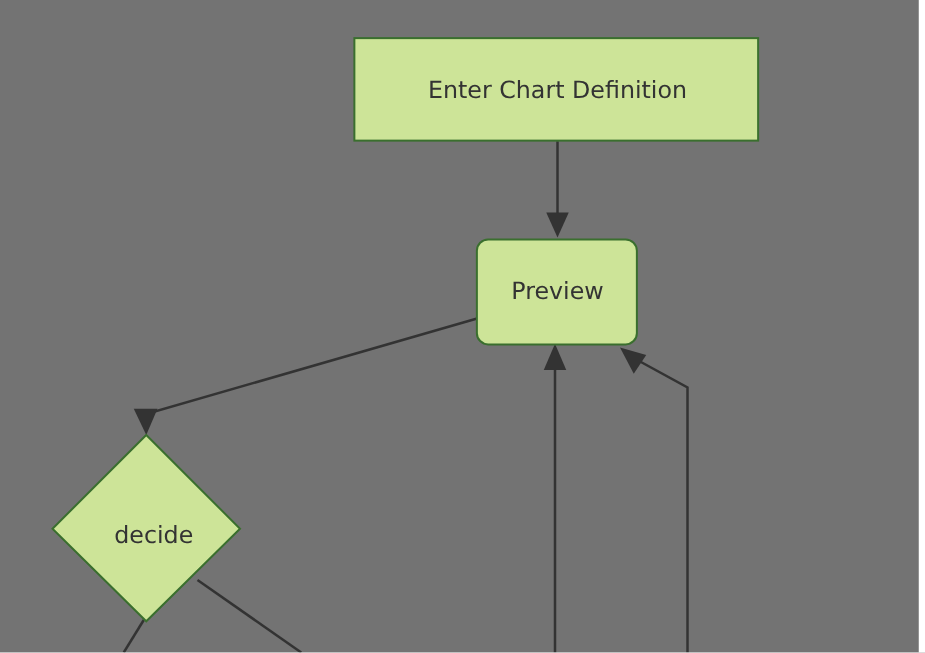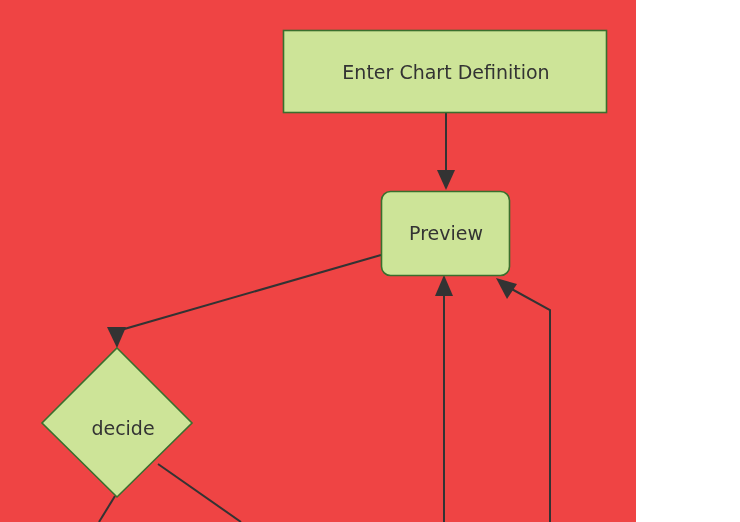--- a/index.html
+++ b/index.html
@@ -6,23 +6,23 @@
   html, body {
     margin: 0;
     padding: 0;
     background: #ffffff;
   }
   body {
     font-family: "DejaVu Sans", "Liberation Sans", sans-serif;
   }
   #canvas-wrap {
     position: relative;
-    width: 636px;
+    width: 735px;
     height: 522px;
-    background: #ef4444;
+    background: #737373;
     overflow: hidden;
   }
   #flow-svg {
     position: absolute;
     left: 0;
     top: 0;
     width: 740px;
     height: 522px;
     display: block;
   }

